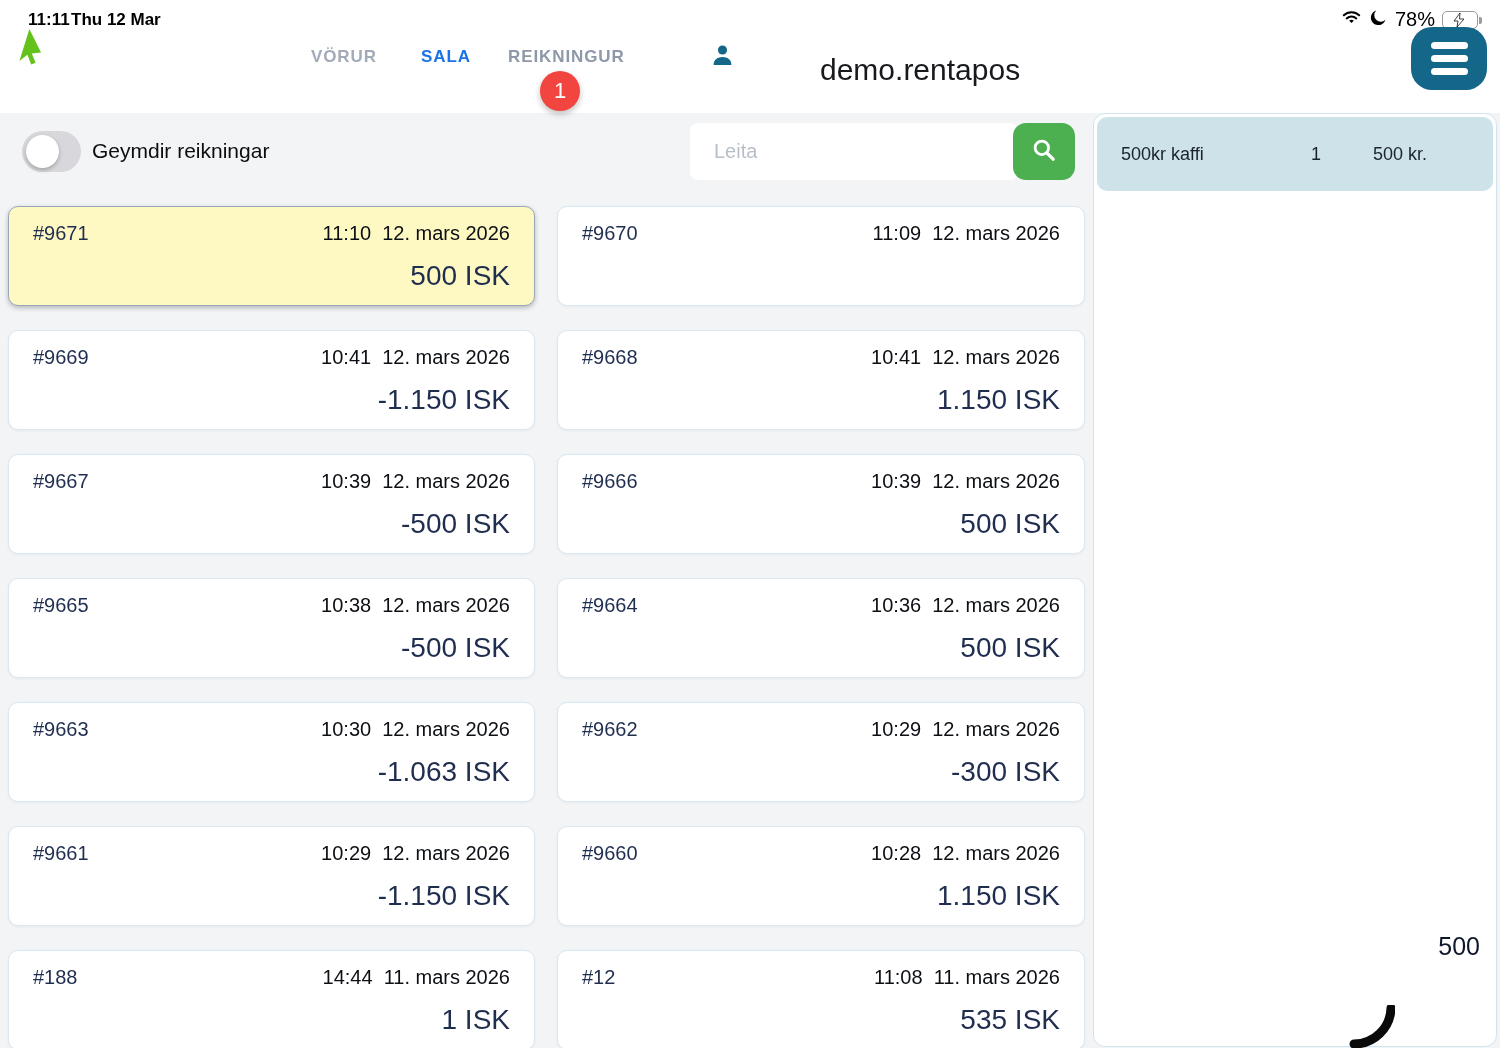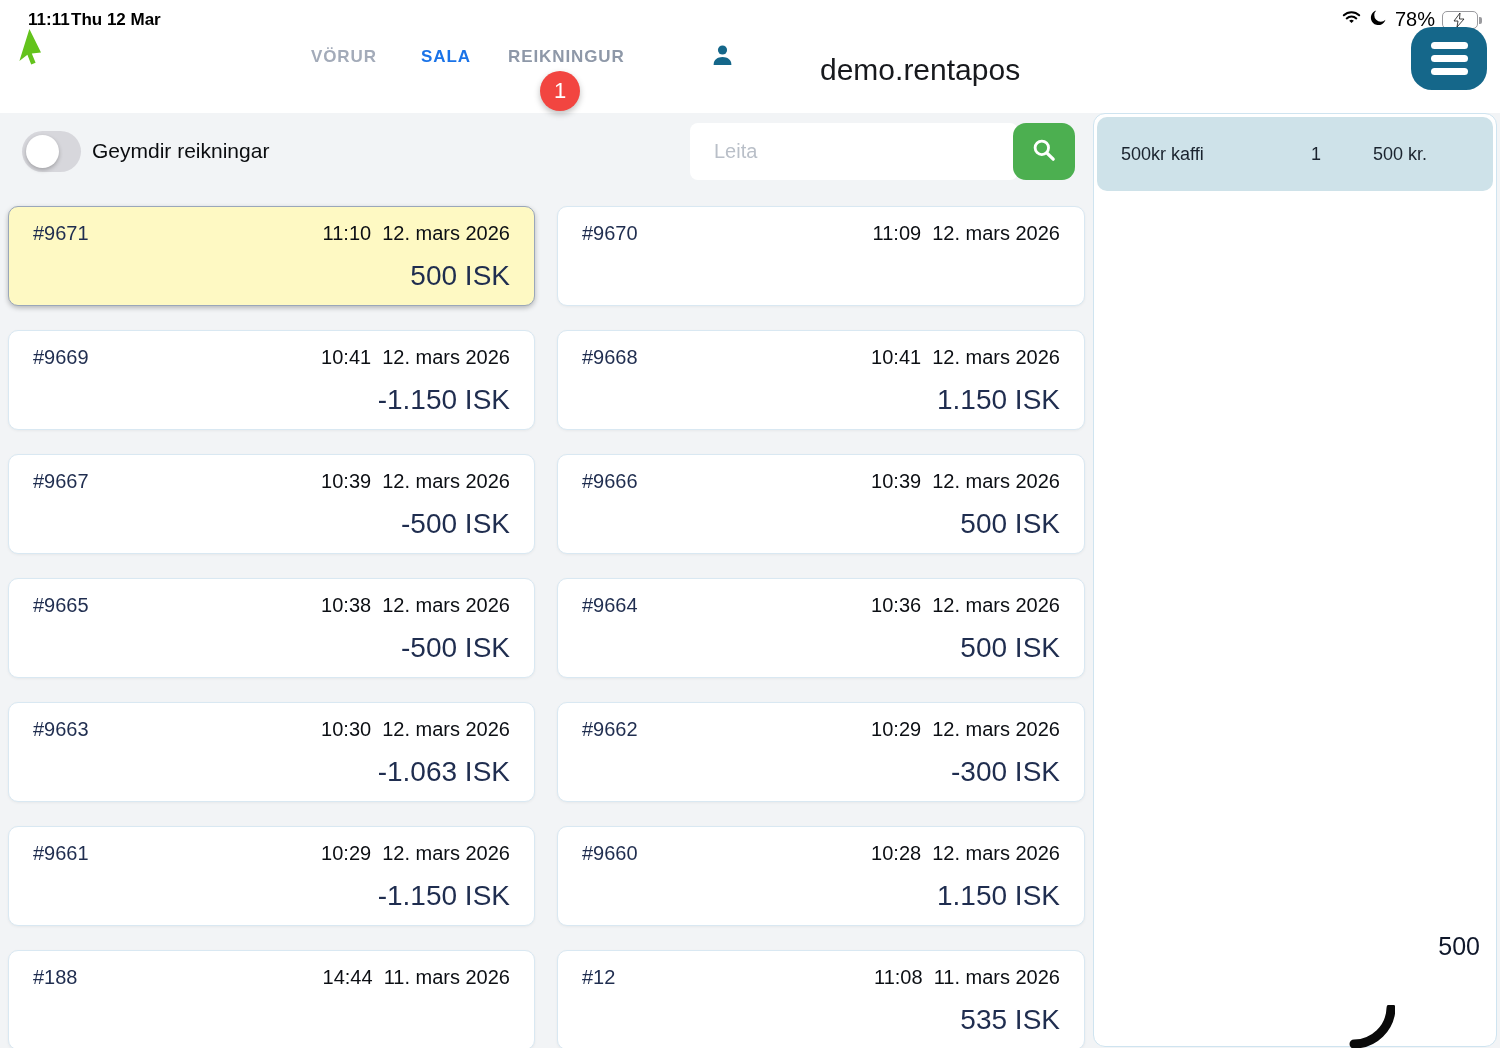--- a/index.html
+++ b/index.html
@@ -265,20 +265,21 @@
       <div class="inv-amount">1.150 ISK</div>
     </div>
       <div class="invoice-card">
       <div class="card-top">
         <span class="inv-id">#188</span>
         <span class="inv-when">
           <span>14:44</span>
           <span>11. mars 2026</span>
         </span>
       </div>
+      <div class="inv-amount">1 ISK</div>
     </div>
       <div class="invoice-card">
       <div class="card-top">
         <span class="inv-id">#12</span>
         <span class="inv-when">
           <span>11:08</span>
           <span>11. mars 2026</span>
         </span>
       </div>
       <div class="inv-amount">535 ISK</div>

